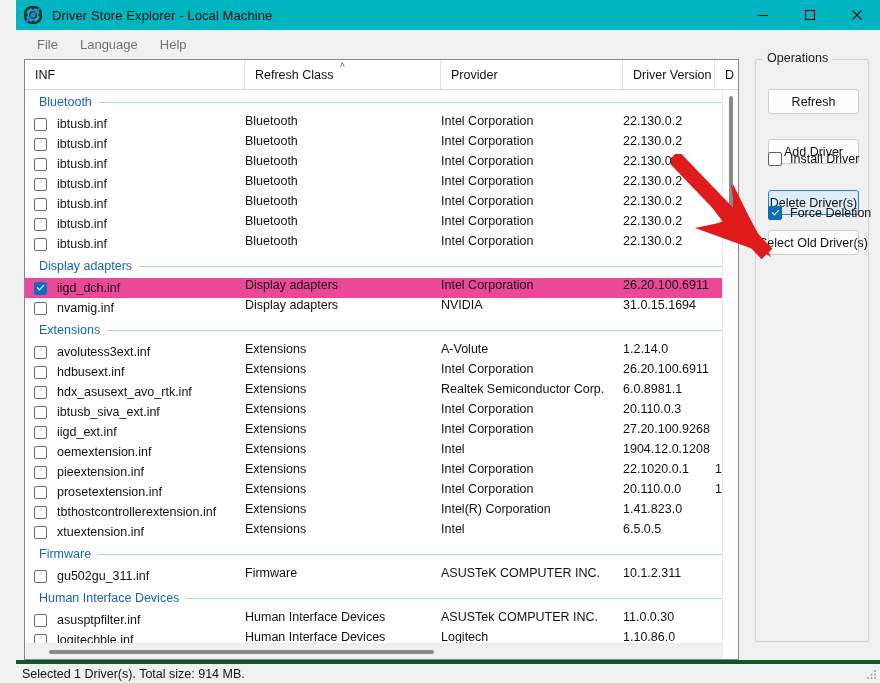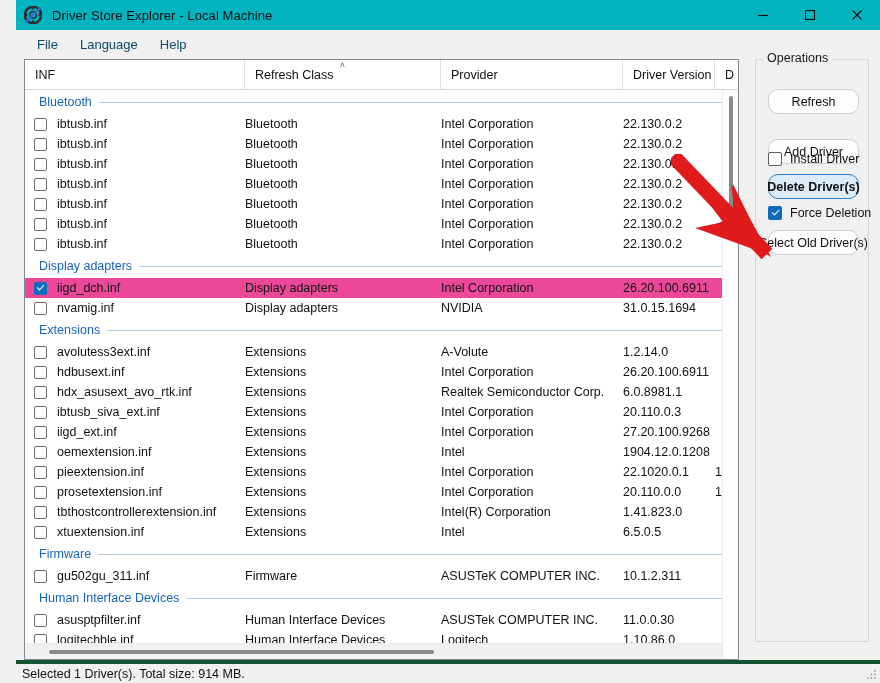--- a/index.html
+++ b/index.html
@@ -55,21 +55,21 @@
   #menubar {
     height: 29px;
     flex: 0 0 29px;
     background: #f0f0f0;
     display: flex;
     align-items: center;
     padding-left: 10px;
   }
   .menuitem {
     font-size: 13px;
-    color: #0c4a6e;
+    color: #737373;
     padding: 4px 11px;
     white-space: nowrap;
   }
 
   
   #body {
     flex: 1 1 auto;
     display: flex;
     padding: 0 8px 0 8px;
     min-height: 0;
@@ -148,21 +148,20 @@
   }
   .grouphdr .gline {
     flex: 1 1 auto;
     height: 1px;
     background: #b5ccea;
   }
 
   .row {
     height: 20px;
     display: flex;
-    align-items: center;
     font-size: 12.5px;
     color: #111;
     position: relative;
   }
   .row.selected { background: #ec4899; }
 
   .cellchk {
     width: 220px; flex: 0 0 220px;
     display: flex; align-items: center;
     padding-left: 9px;
@@ -247,21 +246,21 @@
     padding: 0 4px;
     font-size: 12.5px;
     color: #1a1a1a;
   }
   .opbtn {
     position: absolute;
     left: 13px; right: 13px;
     height: 25px;
     background: #fdfdfd;
     border: 1px solid #cfcfcf;
-    border-radius: 10px;
+    border-radius: 3px;
     font-size: 12.5px;
     color: #101010;
     display: flex; align-items: center; justify-content: center;
     white-space: nowrap;
   }
   .opbtn.focused {
     background: #dcecf9;
     border: 1px solid #2a7fd0;
     box-shadow: inset 0 0 0 1px #dcecf9;
   }
@@ -645,21 +644,21 @@
       <div id="opslegend">Operations</div>
 
       <div class="opbtn" style="top:30px;">Refresh</div>
       <div class="opbtn" style="top:80px;">Add Driver</div>
 
       <div class="opchk" style="top:91px;">
         <span class="box"></span>
         <span>Install Driver</span>
       </div>
 
-      <div class="opbtn focused" style="top:115px;font-weight:bold;">Delete Driver(s)</div>
+      <div class="opbtn focused" style="top:131px;">Delete Driver(s)</div>
 
       <div class="opchk" style="top:145px;">
         <span class="box on"></span>
         <span>Force Deletion</span>
       </div>
 
       <div class="opbtn" style="top:171px;">Select Old Driver(s)</div>
     </div>
 
     <svg id="arrow" viewBox="0 0 120 110">

